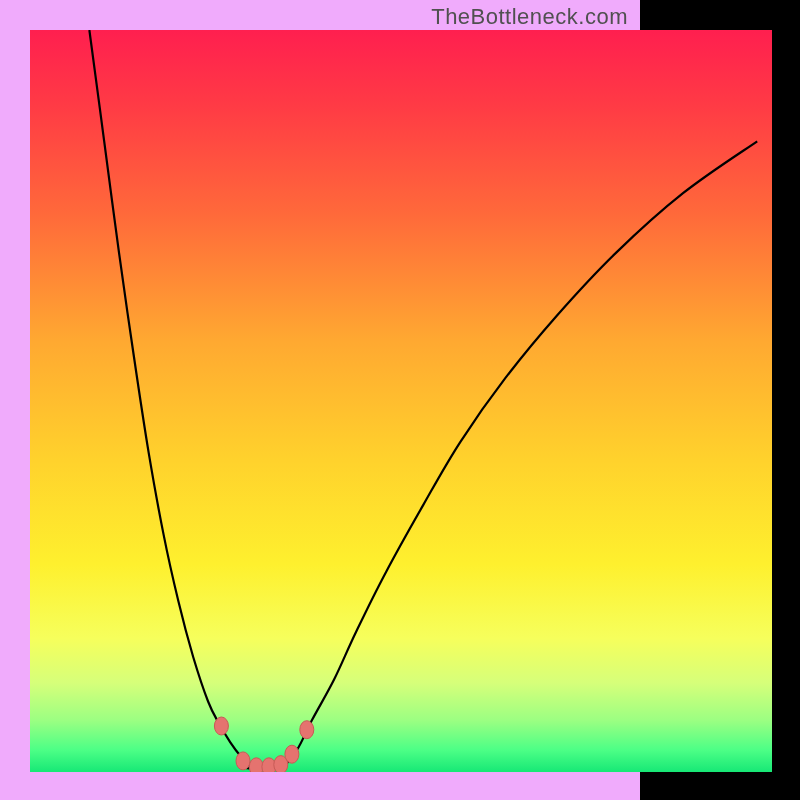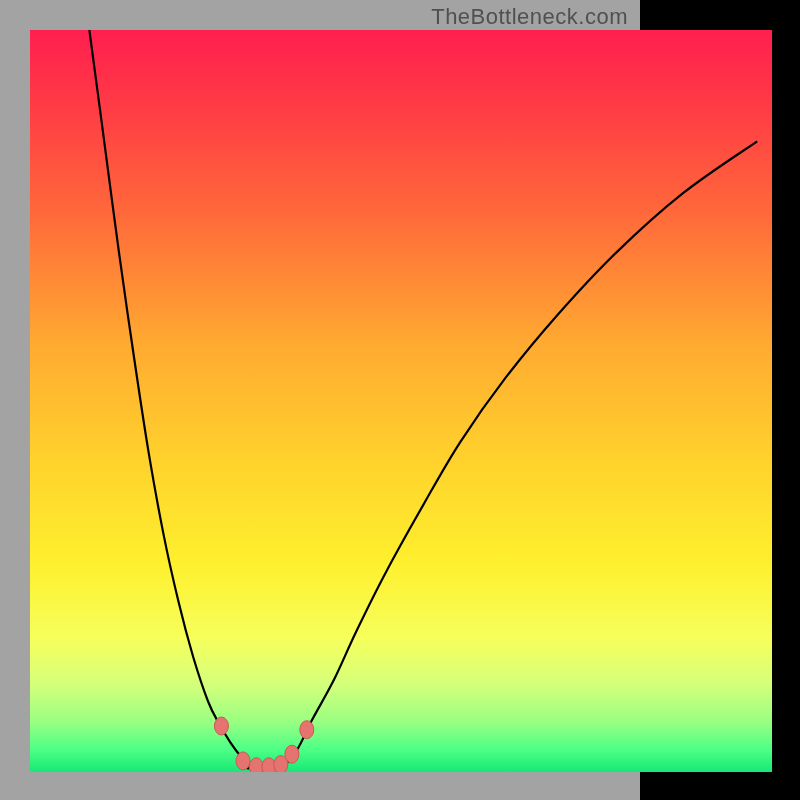--- a/index.html
+++ b/index.html
@@ -8,21 +8,21 @@
     width: 800px;
     height: 800px;
     overflow: hidden;
     background: #000;
     font-family: Arial, Helvetica, sans-serif;
   }
   .frame {
     position: relative;
     width: 640px;
     height: 800px;
-    background: #a3a3a3;
+    background: #f0abfc;
   }
   .plot {
     position: absolute;
     left: 30px;
     top: 30px;
     width: 742px;
     height: 742px;
     background: linear-gradient(to bottom,
       #ff1f4f 0%,
       #ff3a45 10%,

